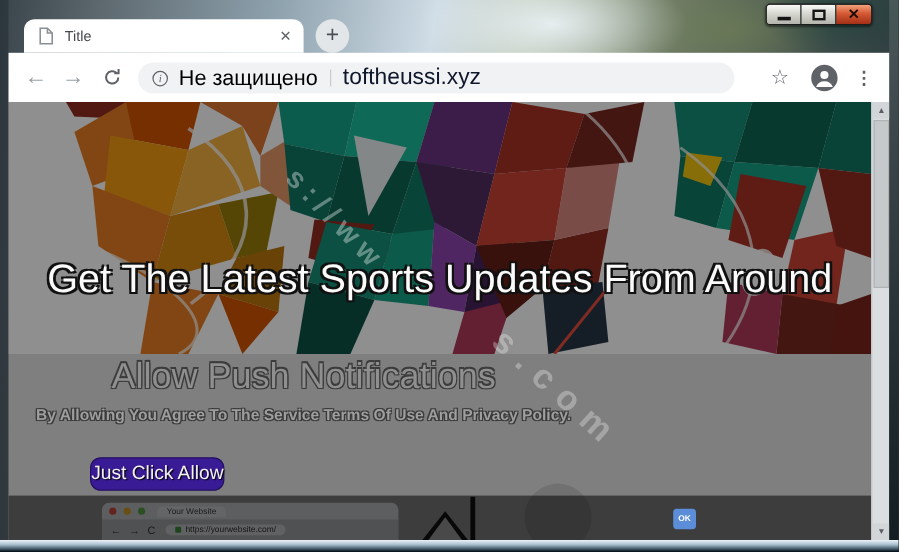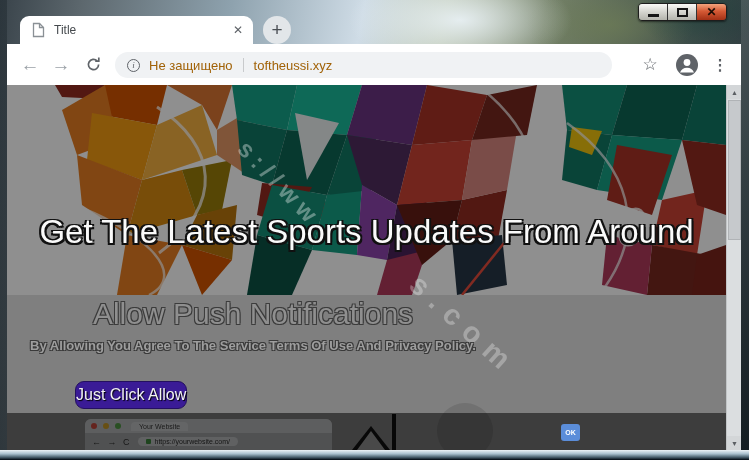--- a/index.html
+++ b/index.html
@@ -30,23 +30,23 @@
   .newtab{ position:absolute; left:263px; top:16px; width:28px; height:28px; border-radius:50%;
     background:#e2e6e9; display:flex; align-items:center; justify-content:center;
     font-size:19px; color:#4a4f54; font-weight:400; }
   
   .toolbar{ position:absolute; left:7px; top:44px; width:734px; height:41px; background:#fff; }
   .nav-ic{ position:absolute; top:0; height:41px; display:flex; align-items:center; justify-content:center; font-size:19px; color:#9aa0a6; width:24px; }
   .omnibox{ position:absolute; left:108px; top:8px; width:497px; height:26px; border-radius:13px;
     background:#f0f2f4; display:flex; align-items:center; }
   .info-ic{ margin-left:12px; width:13px; height:13px; border:1.2px solid #5f6368; border-radius:50%;
     display:flex; align-items:center; justify-content:center; font-size:9px; color:#5f6368; font-style:italic; font-family:"Liberation Serif",serif; }
-  .sec-label{ margin-left:9px; font-size:13px; color:#a16207; }
+  .sec-label{ margin-left:9px; font-size:18px; color:#000000; }
   .omni-sep{ width:1px; height:14px; background:#c8cacc; margin:0 10px; }
-  .url-text{ font-size:13px; color:#a16207; }
+  .url-text{ font-size:19px; color:#0f172a; }
   .star-ic{ position:absolute; left:632px; top:0; height:41px; width:22px; display:flex; align-items:center; justify-content:center; font-size:17px; color:#5f6368; }
   .avatar{ position:absolute; left:668px; top:9px; }
   .menu-ic{ position:absolute; left:703px; top:0; height:41px; width:20px; display:flex; align-items:center; justify-content:center; font-size:15px; color:#5f6368; font-weight:bold; }
   
   .content{ position:absolute; left:7px; top:85px; width:734px; height:365px; background:#7f7f7f; overflow:hidden; }
   .hero{ position:absolute; left:0; top:0; }
   .watermark{ position:absolute; color:rgba(255,255,255,.36); font-weight:bold; transform-origin:left top; white-space:nowrap; }
   .wm1{ left:245px; top:50px; font-size:24px; letter-spacing:6px; transform:rotate(46deg); }
   .wm2{ left:418px; top:183px; font-size:29px; letter-spacing:10px; transform:rotate(42deg); color:rgba(255,255,255,.30); }
   .hero-title{ position:absolute; left:0; top:38px; width:719px; text-align:center;

